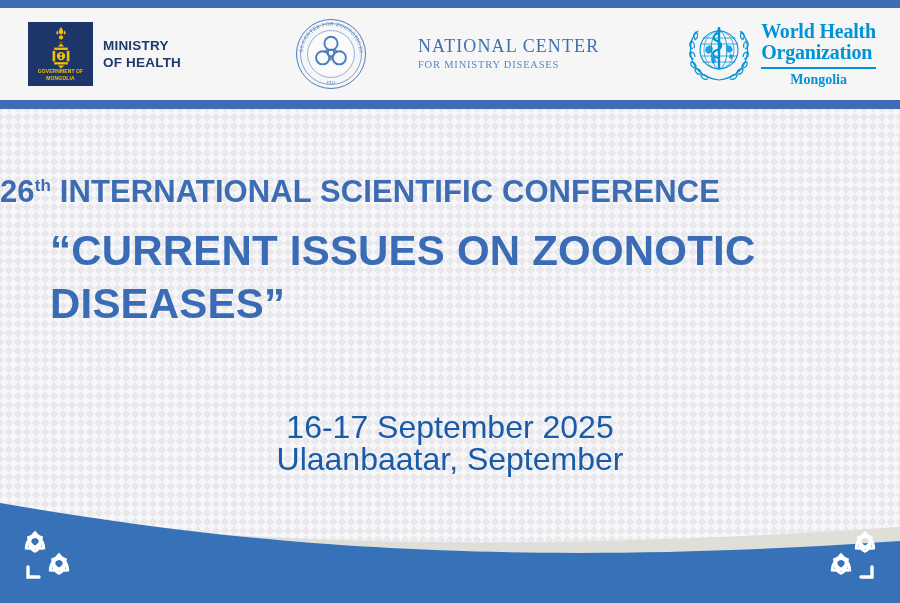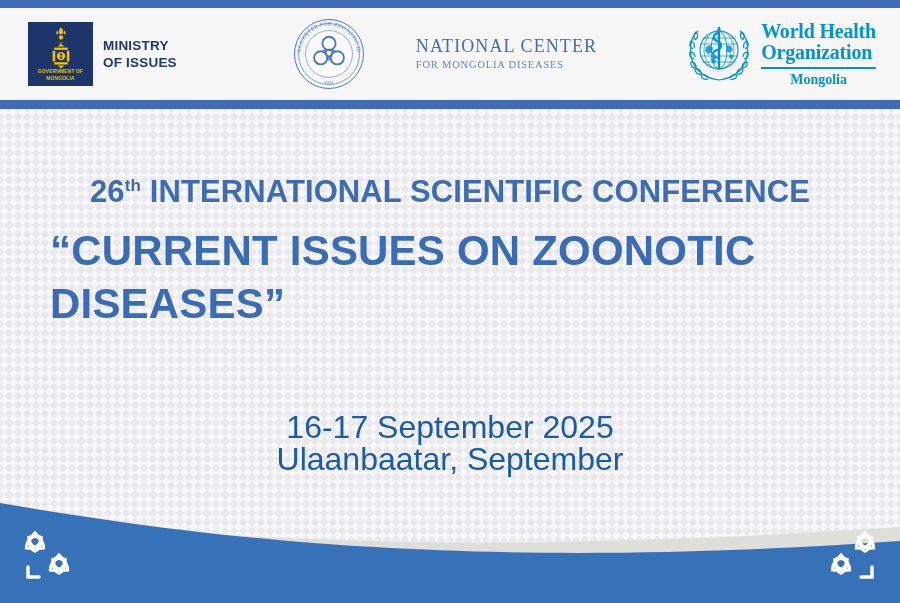--- a/index.html
+++ b/index.html
@@ -160,21 +160,21 @@
     position: absolute;
     left: 0; top: 109px;
     width: 900px;
     height: 494px;
   }
 
   .conf-line {
     position: absolute;
     left: 0; top: 65px;
     width: 900px;
-    text-align: center;
+    text-align: left;
     color: #3d6cb3;
     font-size: 31px;
     font-weight: bold;
     letter-spacing: 0.1px;
     white-space: nowrap;
   }
   .conf-line sup {
     font-size: 0.55em;
     vertical-align: super;
     line-height: 0;
@@ -264,21 +264,21 @@
             <circle cx="17" cy="31.8" r="1.2"></circle>
           </g>
         </svg>
         <div class="moh-crest-caption">
           <span>GOVERNMENT OF</span><br>
           <span>MONGOLIA</span>
         </div>
       </div>
       <div class="moh-text">
         <div>MINISTRY</div>
-        <div>OF ISSUES</div>
+        <div>OF HEALTH</div>
       </div>
     </div>
 
     <div class="ncz">
       <svg width="74" height="74" viewBox="0 0 74 74" aria-hidden="true">
         <circle cx="37" cy="37" r="34.5" fill="none" stroke="#4a7cbd" stroke-width="1"></circle>
         <circle cx="37" cy="37" r="30.5" fill="none" stroke="#4a7cbd" stroke-width="0.7"></circle>
         <circle cx="37" cy="37" r="23.5" fill="none" stroke="#6d9ad0" stroke-width="0.7"></circle>
         <circle cx="37" cy="37" r="22" fill="#ffffff" opacity="0.55"></circle>
 
@@ -295,21 +295,21 @@
             <circle cx="0" cy="-9.6" r="6.6"></circle>
             <circle cx="-8.3" cy="4.8" r="6.6"></circle>
             <circle cx="8.3" cy="4.8" r="6.6"></circle>
             <circle cx="0" cy="0" r="3.4"></circle>
           </g>
           <path d="M -3.1 -3.6 L -6.4 -1.1 M 3.1 -3.6 L 6.4 -1.1 M 0 3.5 L 0 7.6" stroke-width="1.5"></path>
         </g>
       </svg>
       <div class="ncz-text">
         <div class="ncz-line1">NATIONAL CENTER</div>
-        <div class="ncz-line2">FOR MONGOLIA DISEASES</div>
+        <div class="ncz-line2">FOR MINISTRY DISEASES</div>
       </div>
     </div>
 
     <div class="who">
       <svg width="66" height="62" viewBox="0 0 66 62" aria-hidden="true">
         <g stroke="#0093d5" fill="none" stroke-width="1.25">
 
           <path d="M33 57 C 16 55 5 44 4.5 28 C 4.2 18 8 11 12 8"></path>
           <path d="M33 57 C 50 55 61 44 61.5 28 C 61.8 18 58 11 54 8"></path>
 

